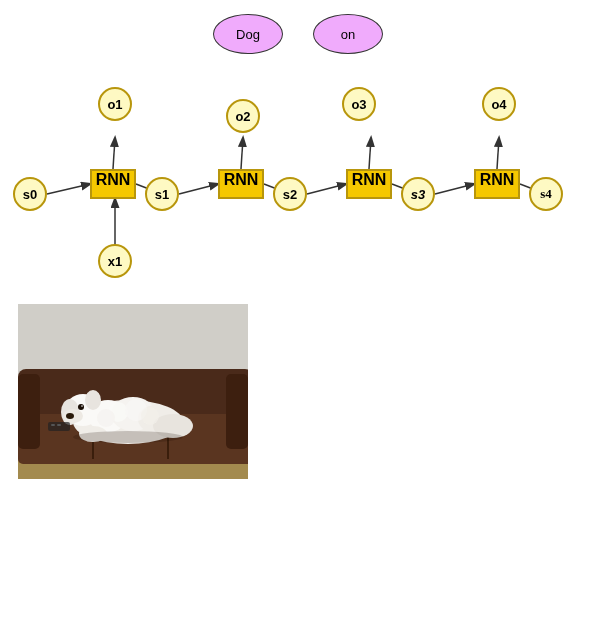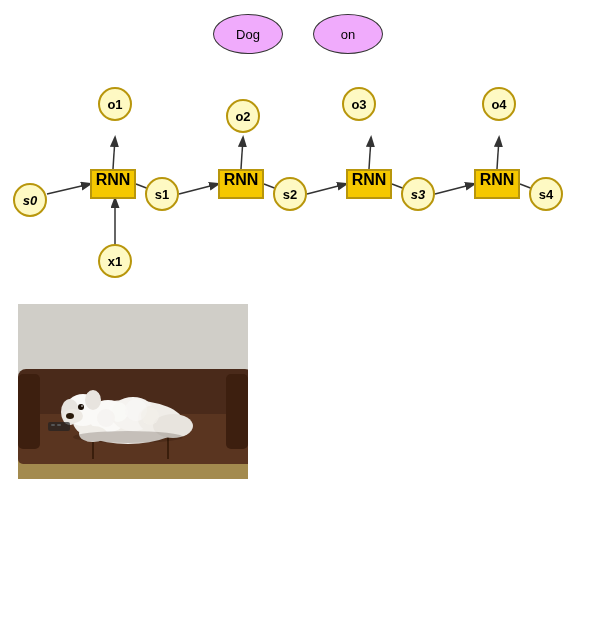--- a/index.html
+++ b/index.html
@@ -126,21 +126,21 @@
 
     <line x1="241" y1="95" x2="243" y2="64" stroke="#333" stroke-width="1.5" marker-end="url(#arrow)"></line>
 
     <line x1="369" y1="95" x2="371" y2="64" stroke="#333" stroke-width="1.5" marker-end="url(#arrow)"></line>
 
     <line x1="497" y1="95" x2="499" y2="64" stroke="#333" stroke-width="1.5" marker-end="url(#arrow)"></line>
 
     <line x1="115" y1="178" x2="115" y2="125" stroke="#333" stroke-width="1.5" marker-end="url(#arrow)"></line>
   </svg>
 
-  <div class="node-circle" style="width:34px;height:34px;left:13px;top:109px;font-style:italic;">
+  <div class="node-circle" style="width:34px;height:34px;left:13px;top:103px;">
     <span>s0</span>
   </div>
 
   <div class="node-rect" style="width:46px;height:30px;left:90px;top:95px;">
     <span>RNN</span>
   </div>
 
   <div class="node-circle" style="width:34px;height:34px;left:145px;top:103px;">
     <span>s1</span>
   </div>
@@ -158,21 +158,21 @@
   </div>
 
   <div class="node-circle" style="width:34px;height:34px;left:401px;top:103px;font-style:italic;">
     <span>s3</span>
   </div>
 
   <div class="node-rect" style="width:46px;height:30px;left:474px;top:95px;">
     <span>RNN</span>
   </div>
 
-  <div class="node-circle" style="width:34px;height:34px;left:529px;top:103px;">
+  <div class="node-circle" style="width:34px;height:34px;left:529px;top:103px;font-family:Liberation Serif, serif;">
     <span>s4</span>
   </div>
 
   <div class="node-circle" style="width:34px;height:34px;left:98px;top:13px;">
     <span>o1</span>
   </div>
 
   <div class="node-circle" style="width:34px;height:34px;left:226px;top:25px;">
     <span>o2</span>
   </div>

